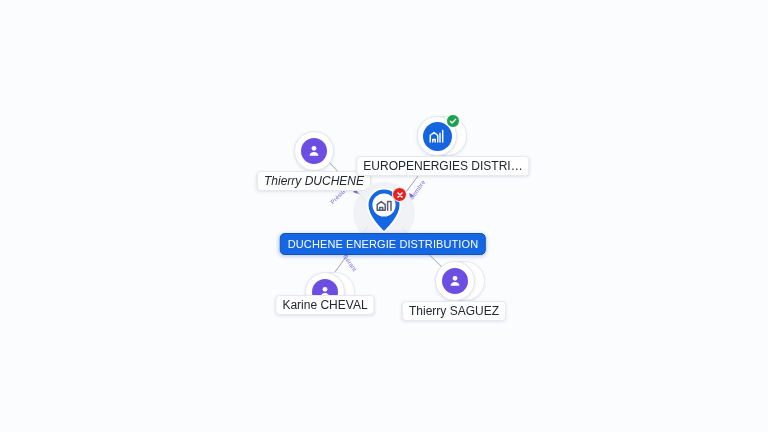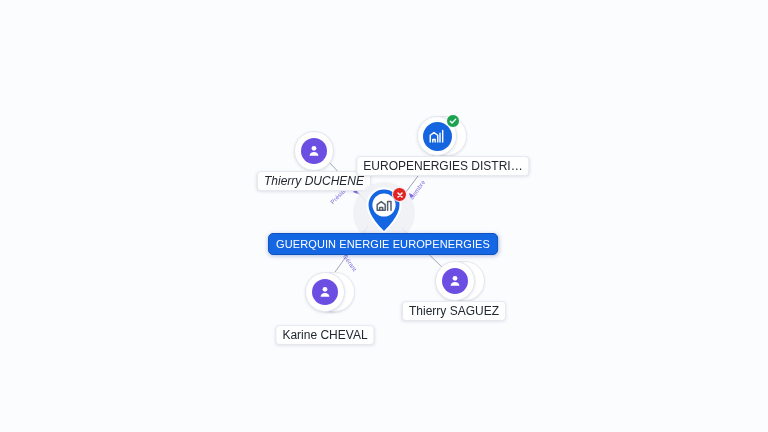--- a/index.html
+++ b/index.html
@@ -237,35 +237,35 @@
           <path d="M17.6 24.2v-2.6h3.1v2.6"></path>
           <path d="M25.6 24.2V15.6h3.4v8.6"></path>
         </g>
       </svg>
       <div class="badge badge-err">
         <svg width="8" height="8" viewBox="0 0 24 24" fill="none" stroke="#ffffff" stroke-width="4.4" stroke-linecap="round">
           <path d="M6 6l12 12M18 6L6 18"></path>
         </svg>
       </div>
     </div>
-    <div class="label primary" style="left:-1px; top:20px;">GUERQUIN ENERGIE EUROPENERGIES</div>
+    <div class="label primary" style="left:-1px; top:20px;">DUCHENE ENERGIE DISTRIBUTION</div>
   </div>
 
   <div class="node deck" style="left:325px; top:292px;">
     <div class="stack-a"></div>
     <div class="stack-b"></div>
     <div class="chip">
       <div class="avatar">
         <svg width="16" height="16" viewBox="0 0 24 24" fill="#ffffff">
           <circle cx="12" cy="8" r="3.6"></circle>
           <path d="M5.4 19.2c0-3.6 3-5.6 6.6-5.6s6.6 2 6.6 5.6z"></path>
         </svg>
       </div>
     </div>
-    <div class="label" style="left:0px; top:33px;">Karine CHEVAL</div>
+    <div class="label" style="left:0px; top:3px;">Karine CHEVAL</div>
   </div>
 
   <div class="node deck" style="left:455px; top:281px;">
     <div class="stack-a"></div>
     <div class="stack-b"></div>
     <div class="chip">
       <div class="avatar">
         <svg width="16" height="16" viewBox="0 0 24 24" fill="#ffffff">
           <circle cx="12" cy="8" r="3.6"></circle>
           <path d="M5.4 19.2c0-3.6 3-5.6 6.6-5.6s6.6 2 6.6 5.6z"></path>

